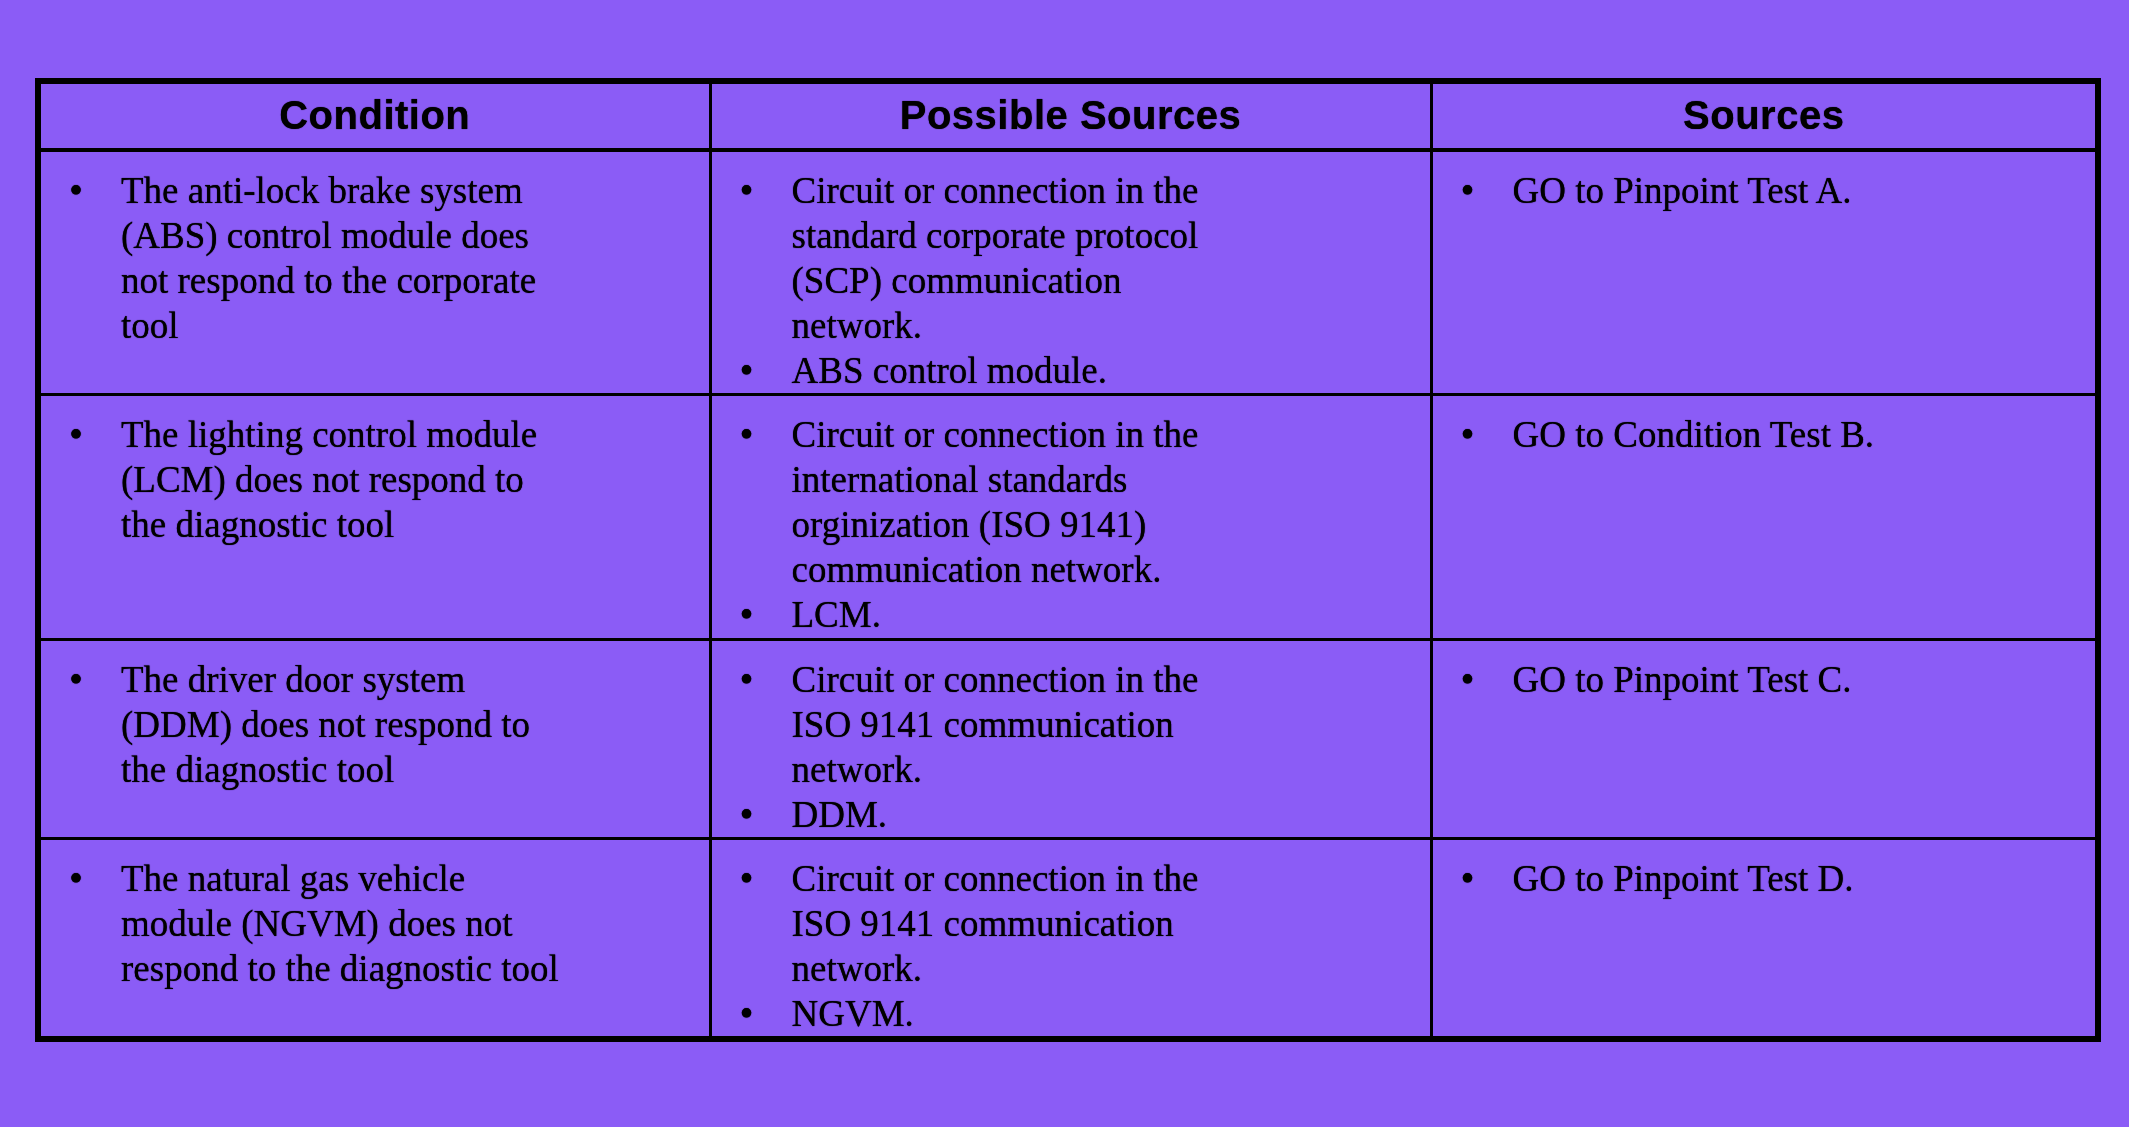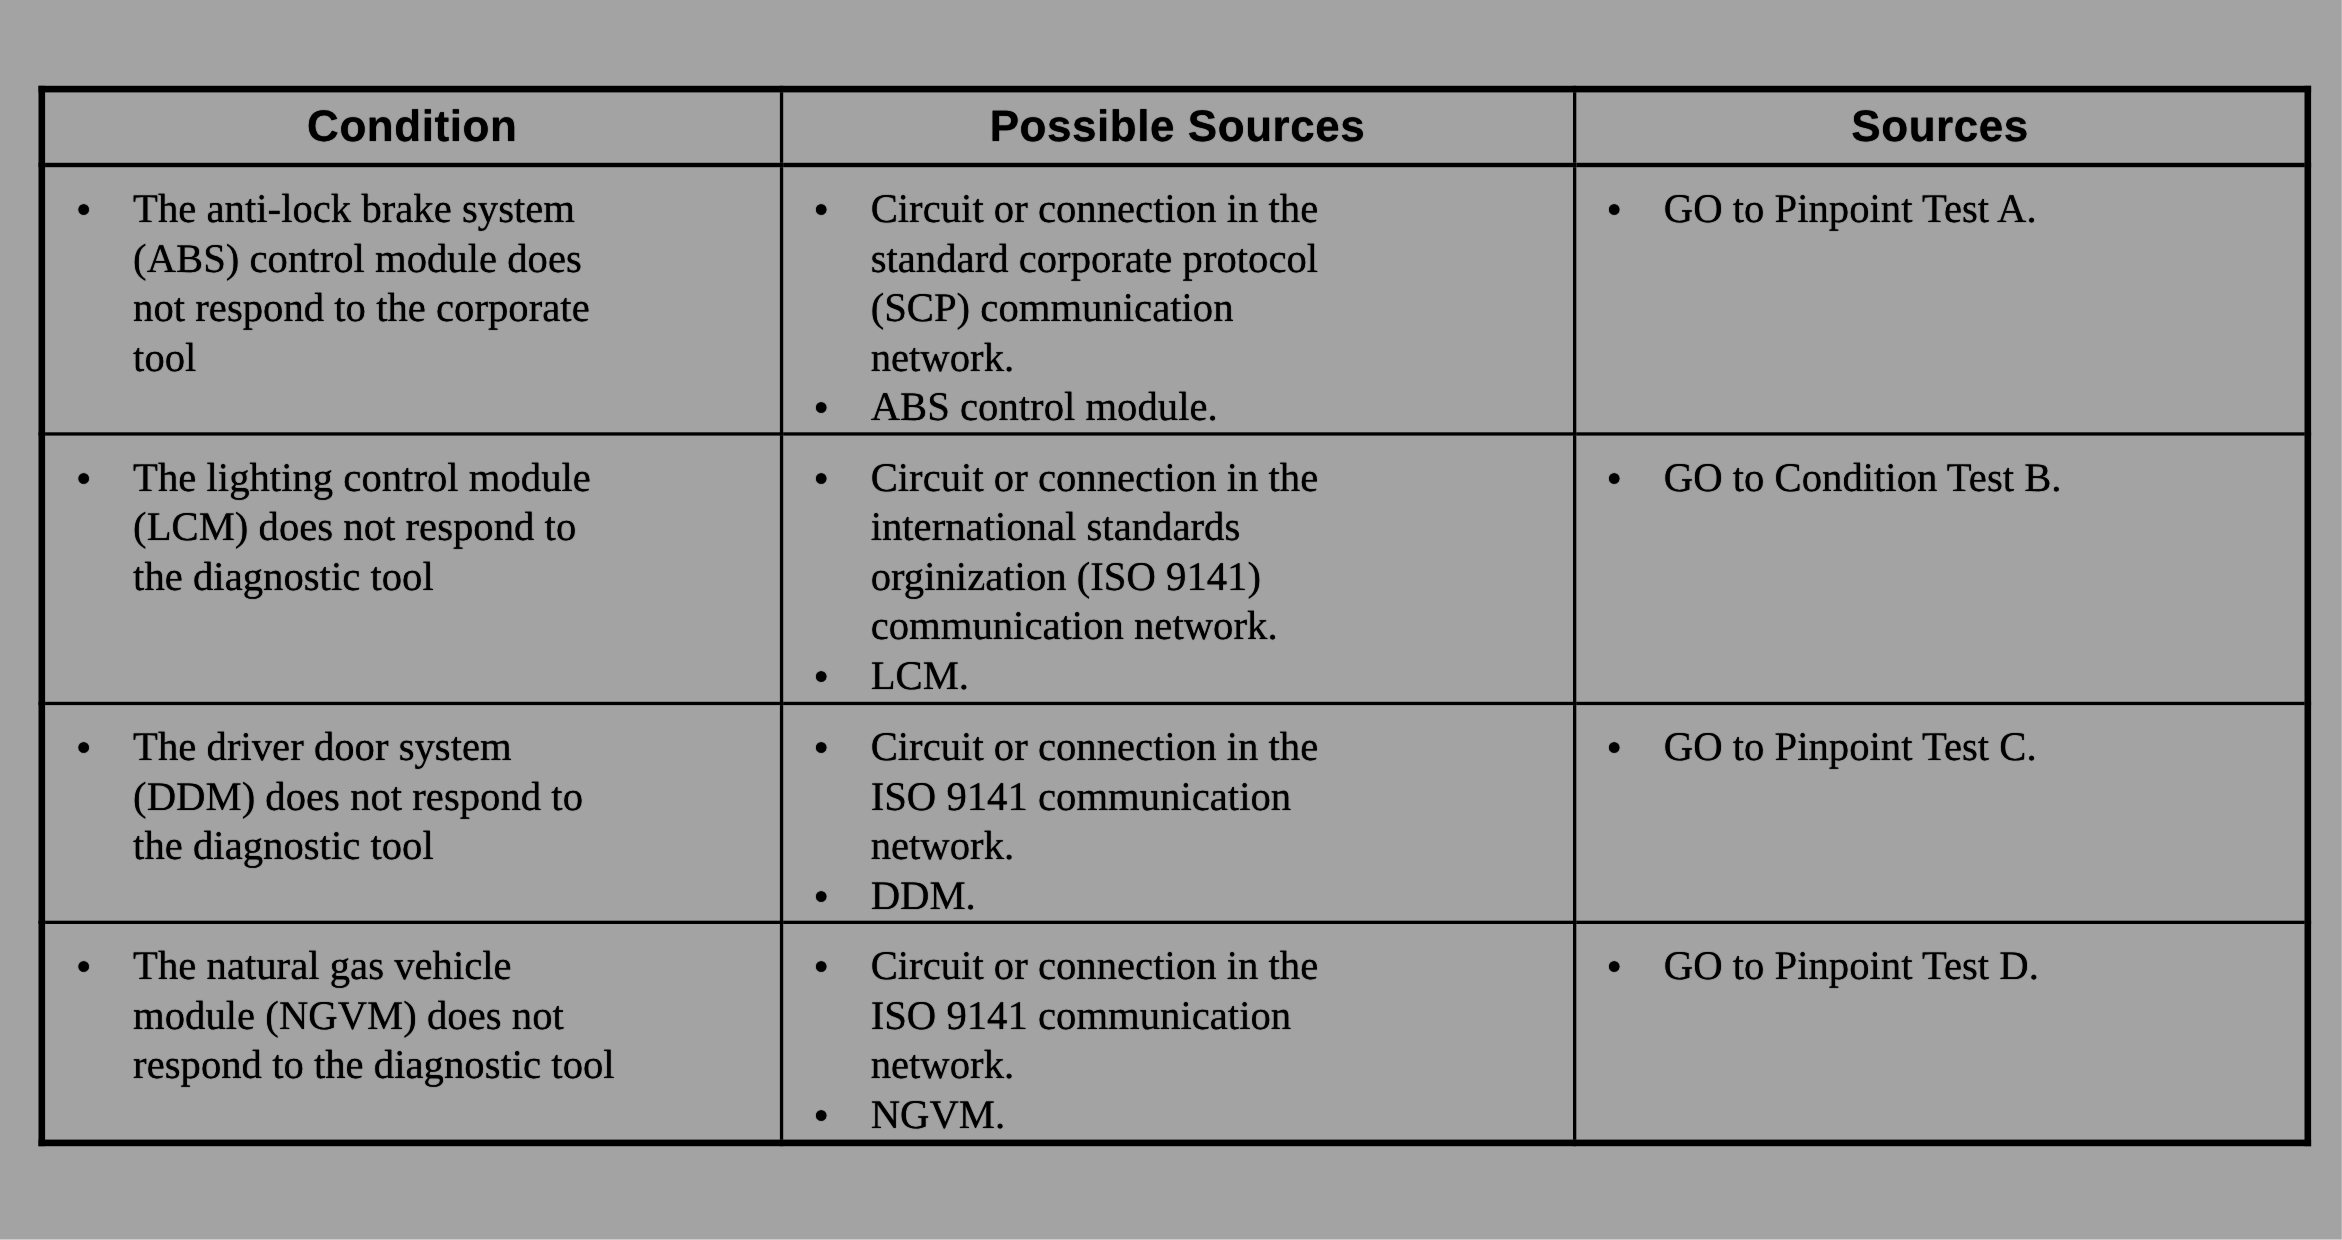--- a/index.html
+++ b/index.html
@@ -1,20 +1,20 @@
 <!DOCTYPE html>
 <html><head>
 <meta charset="utf-8">
 <style>
   html, body { margin: 0; padding: 0; background: #ffffff; }
   .page {
     position: relative;
     width: 2129px;
     height: 1127px;
-    background: #a3a3a3;
+    background: #8b5cf6;
     color: #000000;
     font-family: "Liberation Serif", serif;
     overflow: hidden;
   }
   table.diag {
     position: absolute;
     left: 35px;
     top: 78px;
     width: 2060px;
     border-collapse: collapse;

